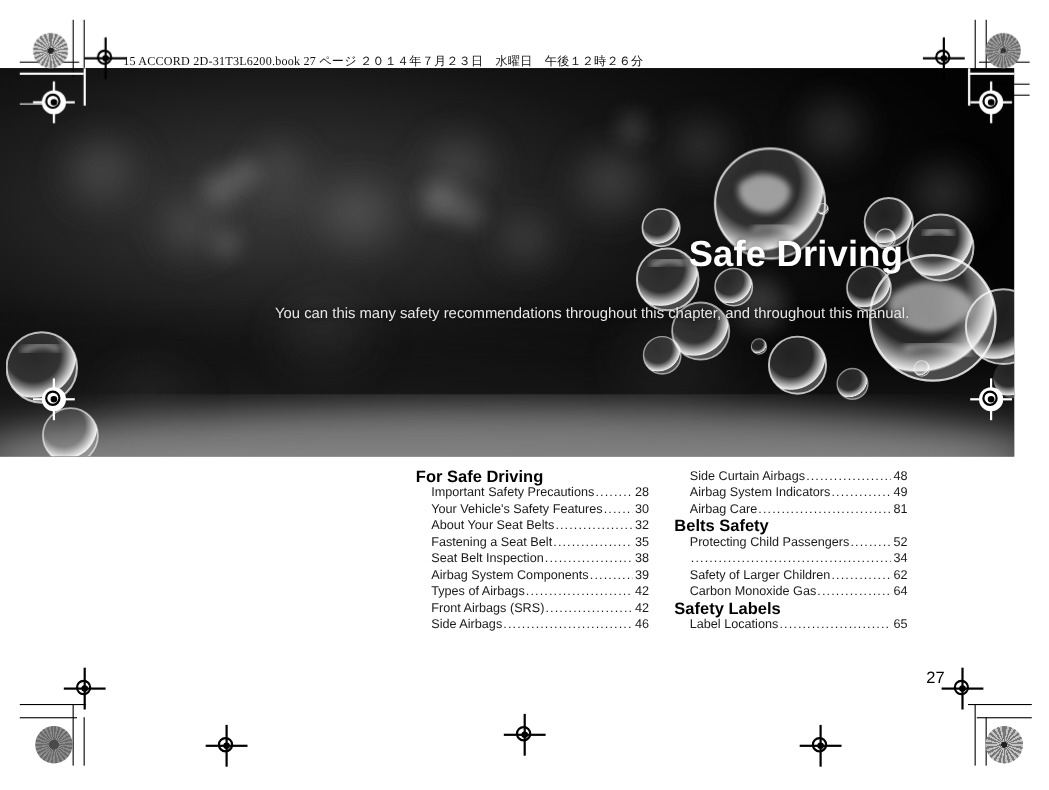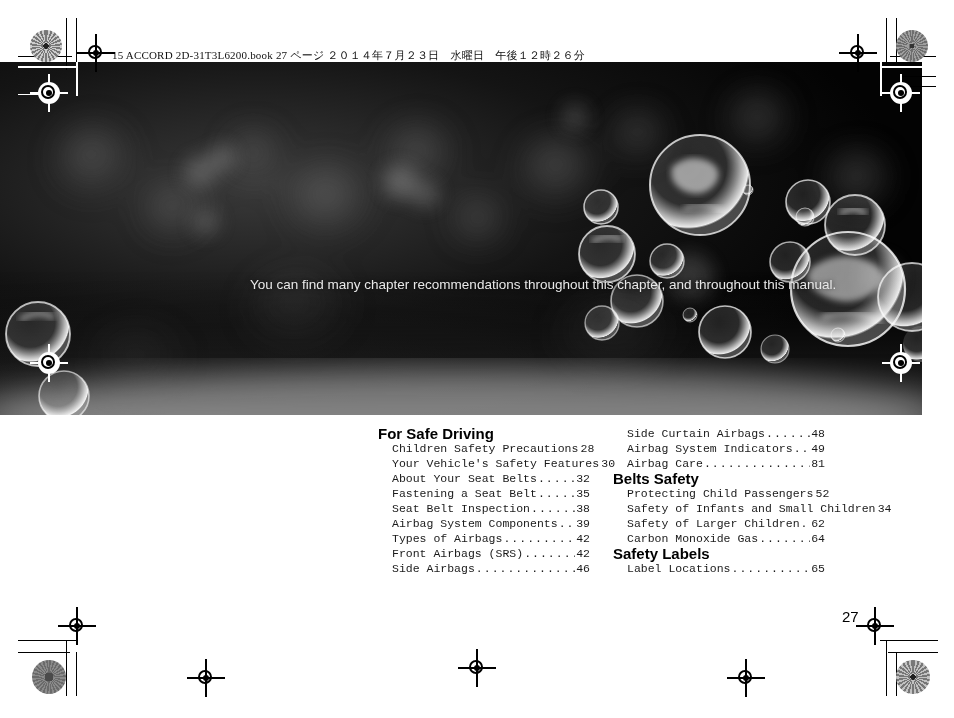--- a/index.html
+++ b/index.html
@@ -62,21 +62,21 @@
   
   .toc{position:absolute;top:426px;left:0;width:954px;height:180px;}
   .toc-col{position:absolute;top:0;width:212px;}
   .toc-col.left{left:378px;}
   .toc-col.right{left:613px;}
 
   .toc-group{font-size:15px;font-weight:bold;color:#000;line-height:15px;margin:0;}
   .toc-entry{
     display:flex;align-items:center;
     font-size:11.5px;color:#1a1a1a;line-height:15px;
-    padding-left:14px;white-space:nowrap;font-family:Liberation Mono, monospace;
+    padding-left:14px;white-space:nowrap;
   }
   .toc-entry .lbl{flex:0 0 auto;}
   .toc-entry .dots{
     flex:1 1 auto;overflow:hidden;margin:0 1px;
     font-size:11.5px;letter-spacing:1px;color:#1a1a1a;
     white-space:nowrap;
   }
   .toc-entry .pg{flex:0 0 auto;text-align:right;min-width:14px;}
 
   
@@ -249,21 +249,22 @@
         <g>
           <circle cx="64" cy="334" r="25" fill="url(#bub)"></circle>
           <circle cx="64" cy="334" r="25" fill="none" stroke="#fff" stroke-opacity=".6" stroke-width="1.6"></circle>
         </g>
         <g>
           <circle cx="921" cy="282" r="18" fill="url(#bub)"></circle>
         </g>
       </g>
     </svg>
 
-    <div class="hero-sub">You can find many chapter recommendations throughout this chapter, and throughout this manual.</div>
+    <div class="hero-title">Safe Driving</div>
+    <div class="hero-sub">You can this many safety recommendations throughout this chapter, and throughout this manual.</div>
   </div>
 
   <div class="print-header">15 ACCORD 2D-31T3L6200.book  27 ページ  ２０１４年７月２３日　水曜日　午後１２時２６分</div>
 
   <div class="vline" style="left:66px;top:18px;height:52px;"></div>
   <div class="vline" style="left:76px;top:18px;height:44px;"></div>
   <div class="hline" style="left:18px;top:56px;width:54px;"></div>
   <div class="hline w" style="left:18px;top:66px;width:58px;height:2px;"></div>
   <div class="vline w" style="left:76px;top:62px;height:34px;width:2px;"></div>
   <div class="hline w" style="left:18px;top:94px;width:40px;"></div>
@@ -372,21 +373,21 @@
   </div>
   <div class="colorwheel" style="left:896px;top:660px;width:34px;height:34px;
        background:repeating-conic-gradient(#777 0 8deg,#c2c2c2 8deg 16deg);">
     <div class="inner" style="background:radial-gradient(circle,#222 0 11%,transparent 12%);"></div>
   </div>
 
   <div class="toc">
     <div class="toc-col left" id="toc-left">
         <div class="toc-group">For Safe Driving</div>
         <div class="toc-entry">
-          <span class="lbl">Children Safety Precautions</span>
+          <span class="lbl">Important Safety Precautions</span>
           <span class="dots">............................................................</span>
           <span class="pg">28</span>
         </div>
         <div class="toc-entry">
           <span class="lbl">Your Vehicle's Safety Features</span>
           <span class="dots">............................................................</span>
           <span class="pg">30</span>
         </div>
         <div class="toc-entry">
           <span class="lbl">About Your Seat Belts</span>
@@ -440,21 +441,20 @@
           <span class="dots">............................................................</span>
           <span class="pg">81</span>
         </div>
         <div class="toc-group">Belts Safety</div>
         <div class="toc-entry">
           <span class="lbl">Protecting Child Passengers</span>
           <span class="dots">............................................................</span>
           <span class="pg">52</span>
         </div>
         <div class="toc-entry">
-          <span class="lbl">Safety of Infants and Small Children</span>
           <span class="dots">............................................................</span>
           <span class="pg">34</span>
         </div>
         <div class="toc-entry">
           <span class="lbl">Safety of Larger Children</span>
           <span class="dots">............................................................</span>
           <span class="pg">62</span>
         </div>
         <div class="toc-entry">
           <span class="lbl">Carbon Monoxide Gas</span>

